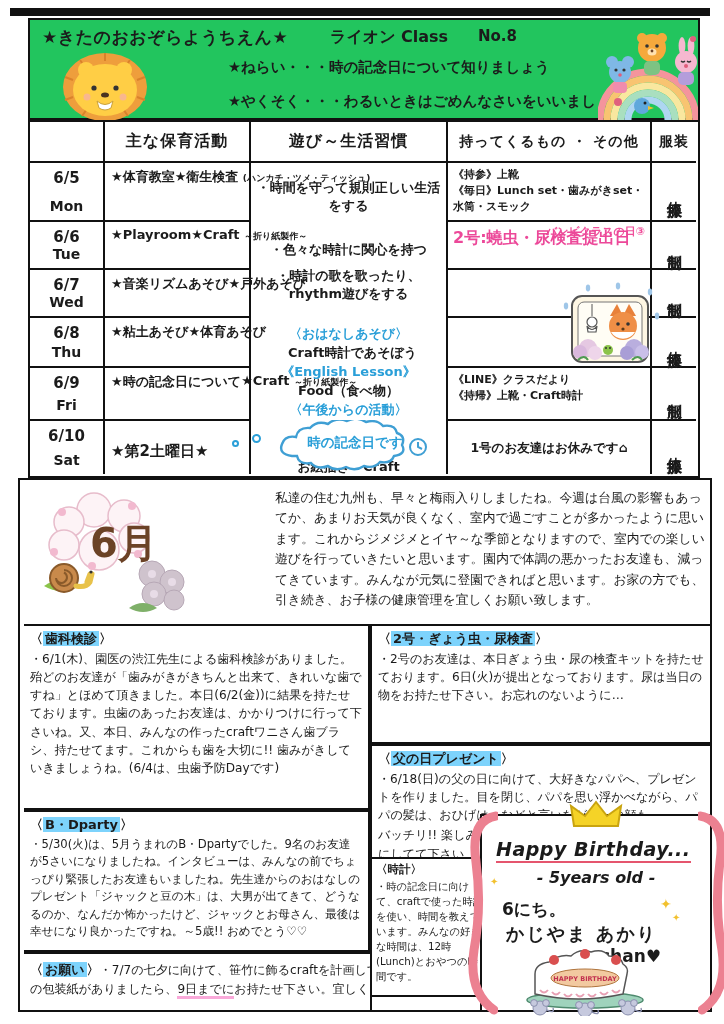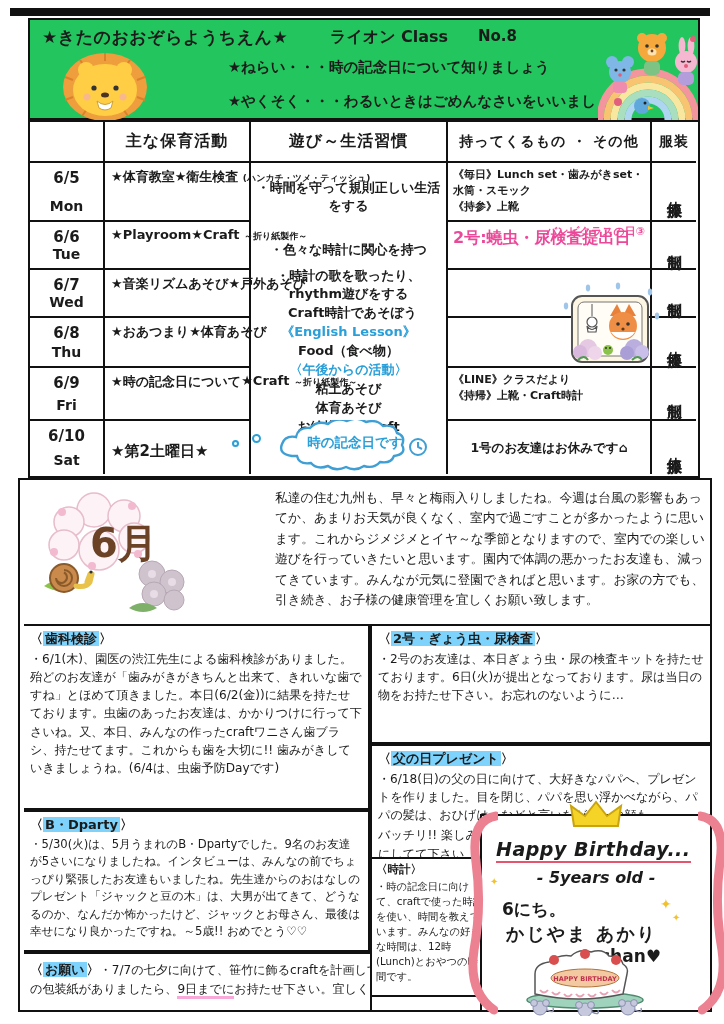--- a/index.html
+++ b/index.html
@@ -147,22 +147,22 @@
       <div class="cell colhead small noR" style="grid-area: 1 / 5;">服装</div>
       <div class="cell datecell" style="grid-area: 2 / 1;">
         <div class="date-d">6/5</div>
         <div class="date-w">Mon</div>
       </div>
       <div class="cell actcell" style="grid-area: 2 / 2;">
         <div class="act-line">★体育教室</div>
         <div class="act-line">★衛生検査 <span class="sub">(ハンカチ・ツメ・ティッシュ)</span></div>
       </div>
       <div class="cell itemcell" style="grid-area: 2 / 4;">
+        <span class="item-line ">《持参》上靴</span>
         <span class="item-line ">《毎日》Lunch set・歯みがきset・水筒・スモック</span>
-        <span class="item-line ">《持参》上靴</span>
         <span class="item-line pink">バンビクラスの日③</span>
       </div>
       <div class="cell clothescell noR" style="grid-area: 2 / 5;">
         <div class="vtext">体操服</div>
       </div>
       <div class="cell datecell" style="grid-area: 3 / 1;">
         <div class="date-d">6/6</div>
         <div class="date-w">Tue</div>
       </div>
       <div class="cell actcell" style="grid-area: 3 / 2;">
@@ -185,21 +185,21 @@
       </div>
       <div class="cell itemcell" style="grid-area: 4 / 4;"></div>
       <div class="cell clothescell noR" style="grid-area: 4 / 5;">
         <div class="vtext">制服</div>
       </div>
       <div class="cell datecell" style="grid-area: 5 / 1;">
         <div class="date-d">6/8</div>
         <div class="date-w">Thu</div>
       </div>
       <div class="cell actcell" style="grid-area: 5 / 2;">
-        <div class="act-line">★おあつまり</div>
+        <div class="act-line">★粘土あそび</div>
         <div class="act-line">★体育あそび</div>
       </div>
       <div class="cell itemcell" style="grid-area: 5 / 4;"></div>
       <div class="cell clothescell noR" style="grid-area: 5 / 5;">
         <div class="vtext">体操服</div>
       </div>
       <div class="cell datecell" style="grid-area: 6 / 1;">
         <div class="date-d">6/9</div>
         <div class="date-w">Fri</div>
       </div>
@@ -224,20 +224,21 @@
       <div class="cell itemcell noB" style="grid-area: 7 / 4;">
         <span class="item-line center">1号のお友達はお休みです⌂</span>
       </div>
       <div class="cell clothescell noR noB" style="grid-area: 7 / 5;">
         <div class="vtext">体操服</div>
       </div>
       <div class="cell playcell noB" style="grid-area: 2 / 3 / span 6;">
         <div class="play-line " style="margin-top: 16px;">・時間を守って規則正しい生活をする</div>
         <div class="play-line " style="margin-top: 26px;">・色々な時計に関心を持つ</div>
         <div class="play-line " style="margin-top: 8px;">・時計の歌を歌ったり、rhythm遊びをする</div>
+        <div class="play-line blue" style="margin-top: 22px;">〈おはなしあそび〉</div>
         <div class="play-line " style="margin-top: 1px; padding-left: 8px;">Craft時計であそぼう</div>
         <div class="play-line blue" style="margin-top: 1px;">《English Lesson》</div>
         <div class="play-line " style="margin-top: 1px;">Food（食べ物）</div>
         <div class="play-line blue" style="margin-top: 1px;">〈午後からの活動〉</div>
         <div class="play-line " style="margin-top: 1px;">粘土あそび</div>
         <div class="play-line " style="margin-top: 1px;">体育あそび</div>
         <div class="play-line " style="margin-top: 1px;">お絵描き・Craft</div>
       </div>
     </div>
 

